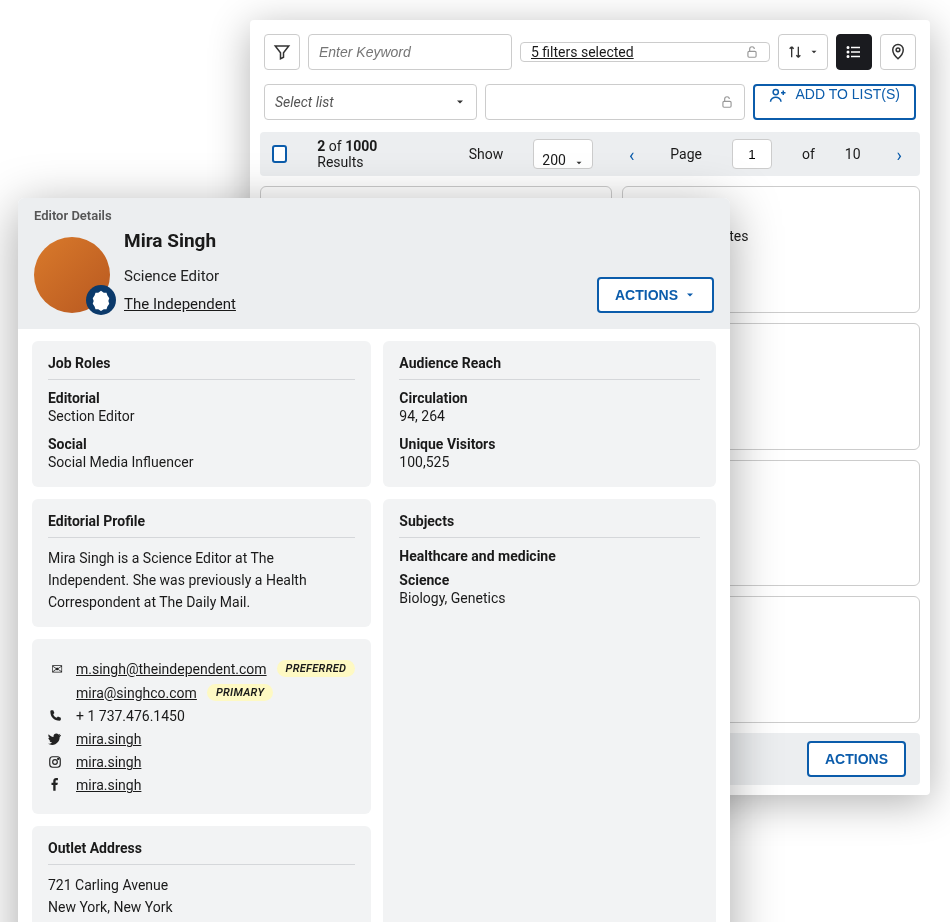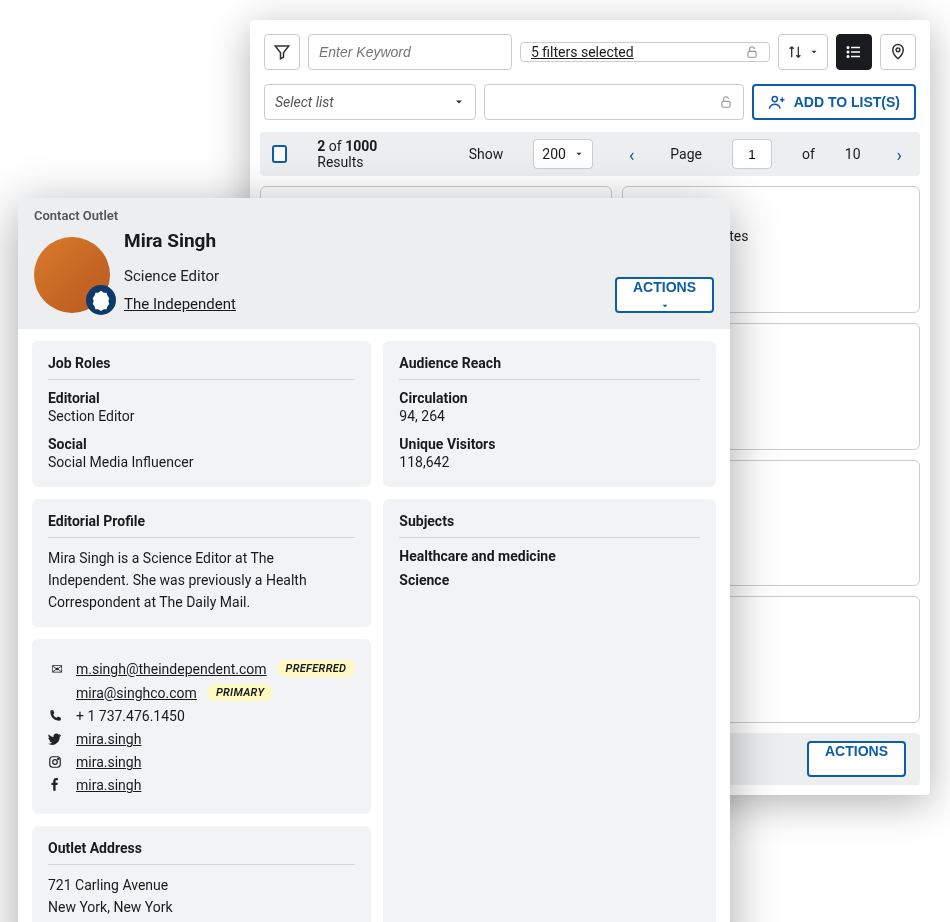--- a/index.html
+++ b/index.html
@@ -46,32 +46,32 @@
     flex:0.8; height:36px; border:1px solid #ccc; border-radius:4px;
     padding:0 10px; font-size:14px; display:flex; align-items:center; justify-content:space-between;
     font-style:italic; color:#555;
   }
   .locked-box {
     flex:1; height:36px; border:1px solid #ccc; border-radius:4px;
     display:flex; align-items:center; justify-content:flex-end; padding:0 10px;
   }
   .add-btn {
     border:2px solid #0b5cab; color:#0b5cab; background:#fff;
-    height:36px; border-radius:4px; padding:0 14px; font-weight:700;
-    display:flex; align-items:center; gap:8px; font-size:14px;
+    height:36px; border-radius:4px; padding:0 14px; font-weight:400;
+    display:flex; gap:8px; font-size:14px;
   }
   .results-bar {
     margin-top:8px; background:#eceef0; border-radius:4px;
     height:44px; display:flex; align-items:center; padding:0 12px; gap:30px; font-size:14px;
   }
   .chk { width:18px; height:18px; border:2px solid #0b5cab; border-radius:3px; display:inline-block; background:#fff; }
   .chk.checked { background:#0b5cab; position:relative; }
   .chk.checked::after { content:"✓"; color:#fff; font-size:13px; position:absolute; top:-2px; left:2px; }
   .results-bar .spacer { flex:1; }
-  .page-size { height:30px; border:1px solid #ccc; border-radius:4px; background:#fff; padding:0 8px; display:flex; align-items:center; gap:8px; }
+  .page-size { height:30px; border:1px solid #ccc; border-radius:4px; background:#fff; padding:0 8px; display:flex; align-items:flex-end; gap:8px; }
   .page-input { width:40px; height:30px; border:1px solid #ccc; border-radius:4px; text-align:center; }
   .nav-arrow { color:#0b5cab; font-size:18px; padding:0 6px; cursor:pointer; }
 
   .card-row {
     margin-top:10px; display:flex; gap:10px;
   }
   .name-card, .loc-card {
     border:1px solid #ccc; border-radius:6px; padding:12px 14px; background:#fff;
   }
   .name-card { flex:1.2; display:flex; gap:12px; align-items:center; }
@@ -84,21 +84,21 @@
   .card-stack { margin-top:10px; display:flex; flex-direction:column; gap:10px; }
   .card-stack .loc-card { margin-left:auto; width:48.5%; }
 
   .bottom-bar {
     background:#eceef0; border-radius:4px; height:52px;
     display:flex; align-items:center; justify-content:flex-end; padding:0 14px; margin-top:10px;
   }
   .actions-btn {
     border:2px solid #0b5cab; color:#0b5cab; background:#fff;
     height:36px; border-radius:4px; padding:0 16px; font-weight:700; font-size:14px;
-    display:flex; align-items:center; gap:6px;flex-direction:column;
+    display:flex; align-items:center; gap:6px;
   }
 
   
   .front-panel {
     position: absolute;
     top: 198px;
     left: 18px;
     width: 712px;
     background:#fff;
     border-radius:6px;
@@ -269,21 +269,21 @@
 
   <div class="bottom-bar">
     <button class="actions-btn">
       <span>ACTIONS</span>
     </button>
   </div>
 </div>
 
 <div class="front-panel">
   <div class="front-head">
-    <div class="title">Contact Outlet</div>
+    <div class="title">Editor Details</div>
     <div class="head-row">
       <div class="avatar-lg">
         <svg style="position:absolute;bottom:2px;right:-2px;z-index:2" width="22" height="22" viewBox="0 0 24 24" fill="#fff">
             <path d="M12 2l3 2 3 0 1 3 2 3-1 3 1 3-2 3-1 3-3 0-3 2-3-2-3 0-1-3-2-3 1-3-1-3 2-3 1-3 3 0z"></path>
           </svg>
       </div>
       <div class="head-info">
         <div class="nm">Mira Singh</div>
         <div class="role">Science Editor</div>
         <a class="outlet">The Independent</a>
@@ -368,23 +368,24 @@
         <p>10018</p>
       </div>
     </div>
 
     <div class="col">
       <div class="panel">
         <h3>Audience Reach</h3>
         <div class="sub">Circulation</div>
         <p>94, 264</p>
         <div class="sub">Unique Visitors</div>
-        <p>118,642</p>
+        <p>100,525</p>
       </div>
 
       <div class="panel" style="flex:1">
         <h3>Subjects</h3>
         <div class="sub">Healthcare and medicine</div>
         <div class="sub">Science</div>
+        <p>Biology, Genetics</p>
       </div>
     </div>
   </div>
 </div>
 
 </body></html>

